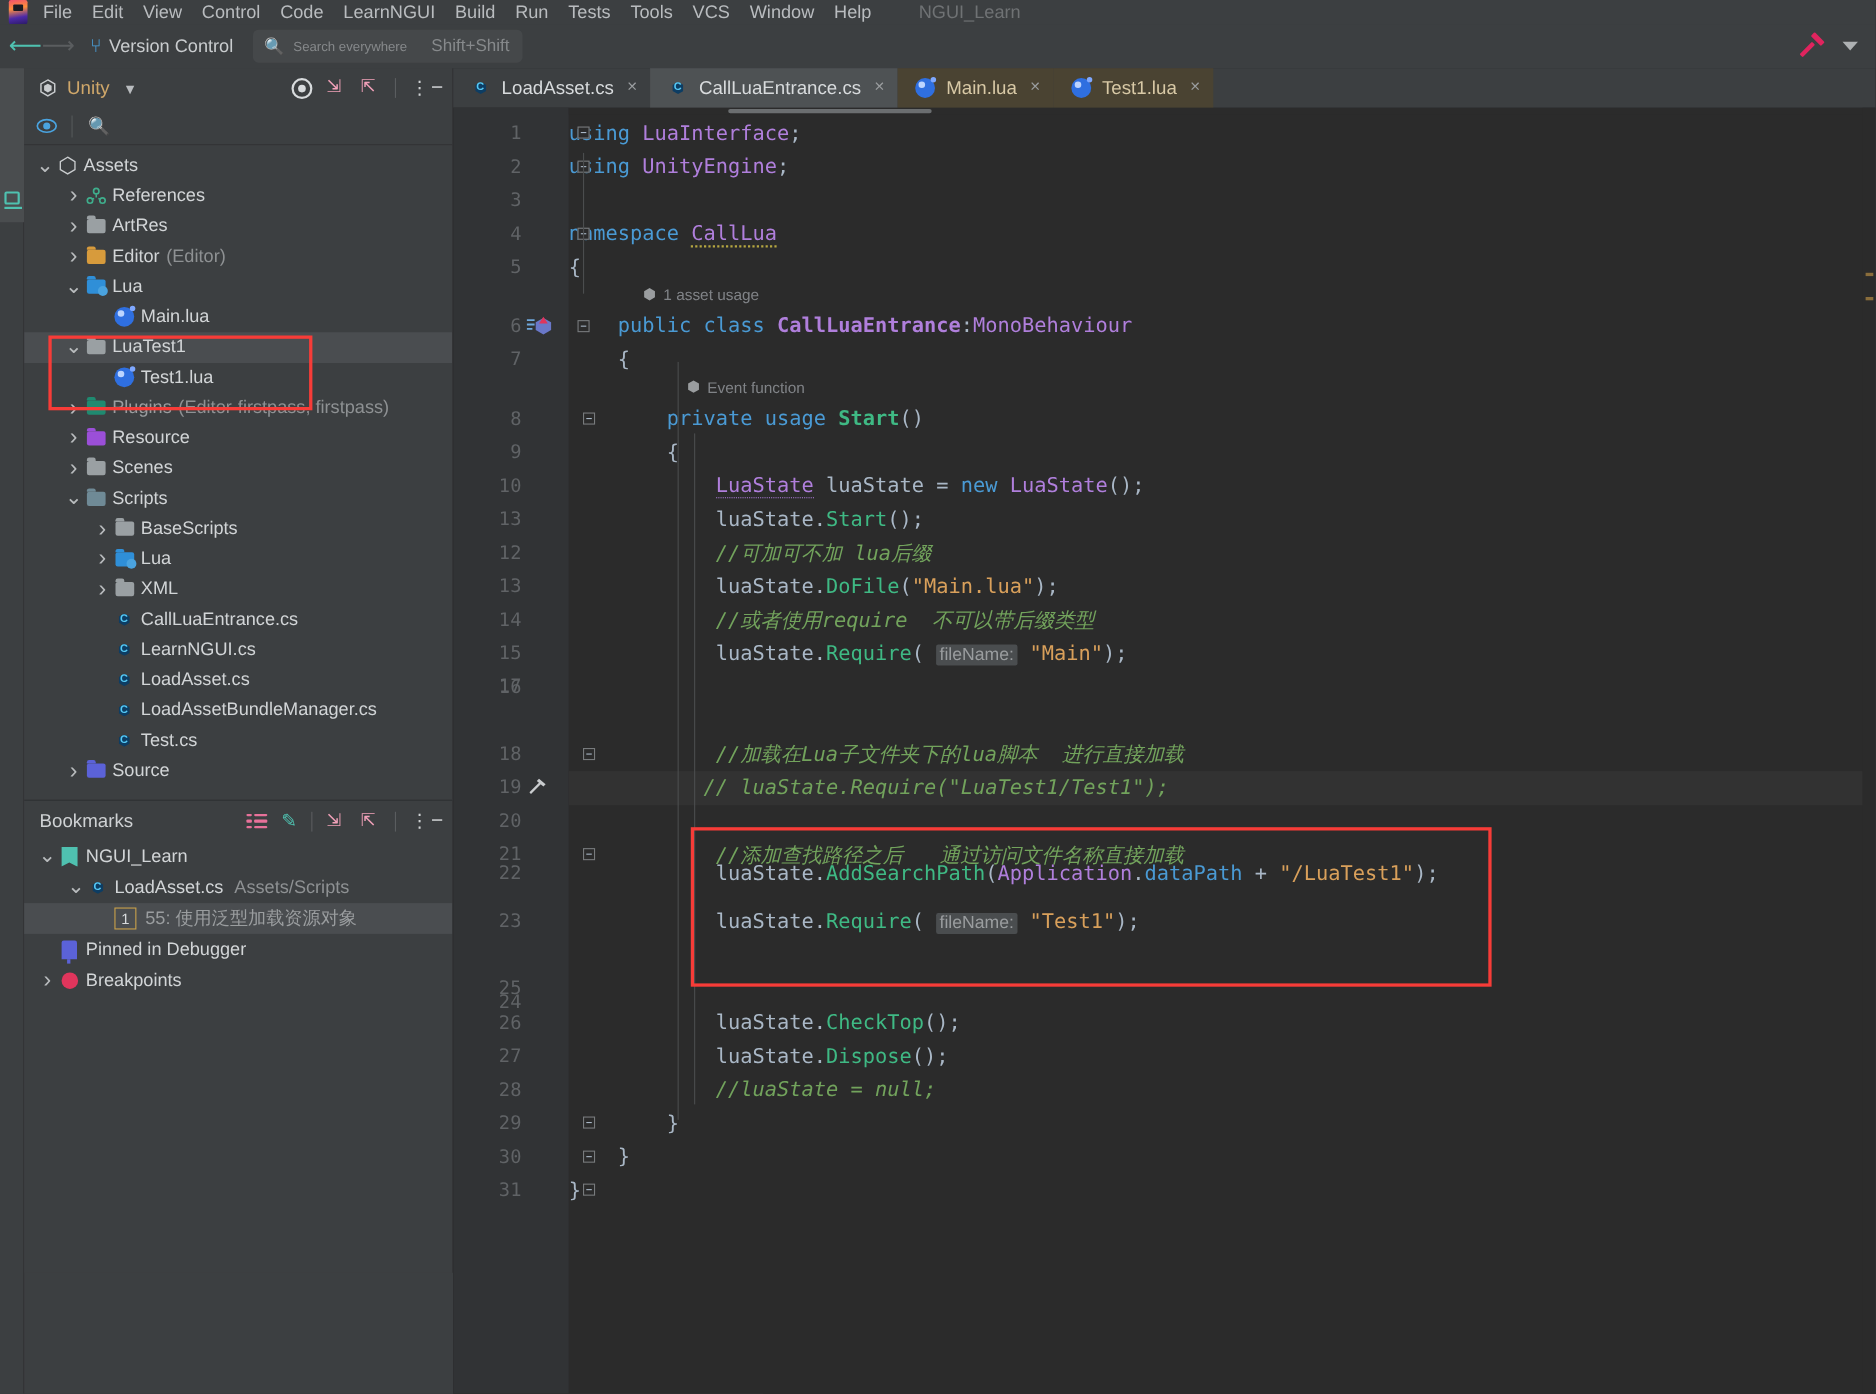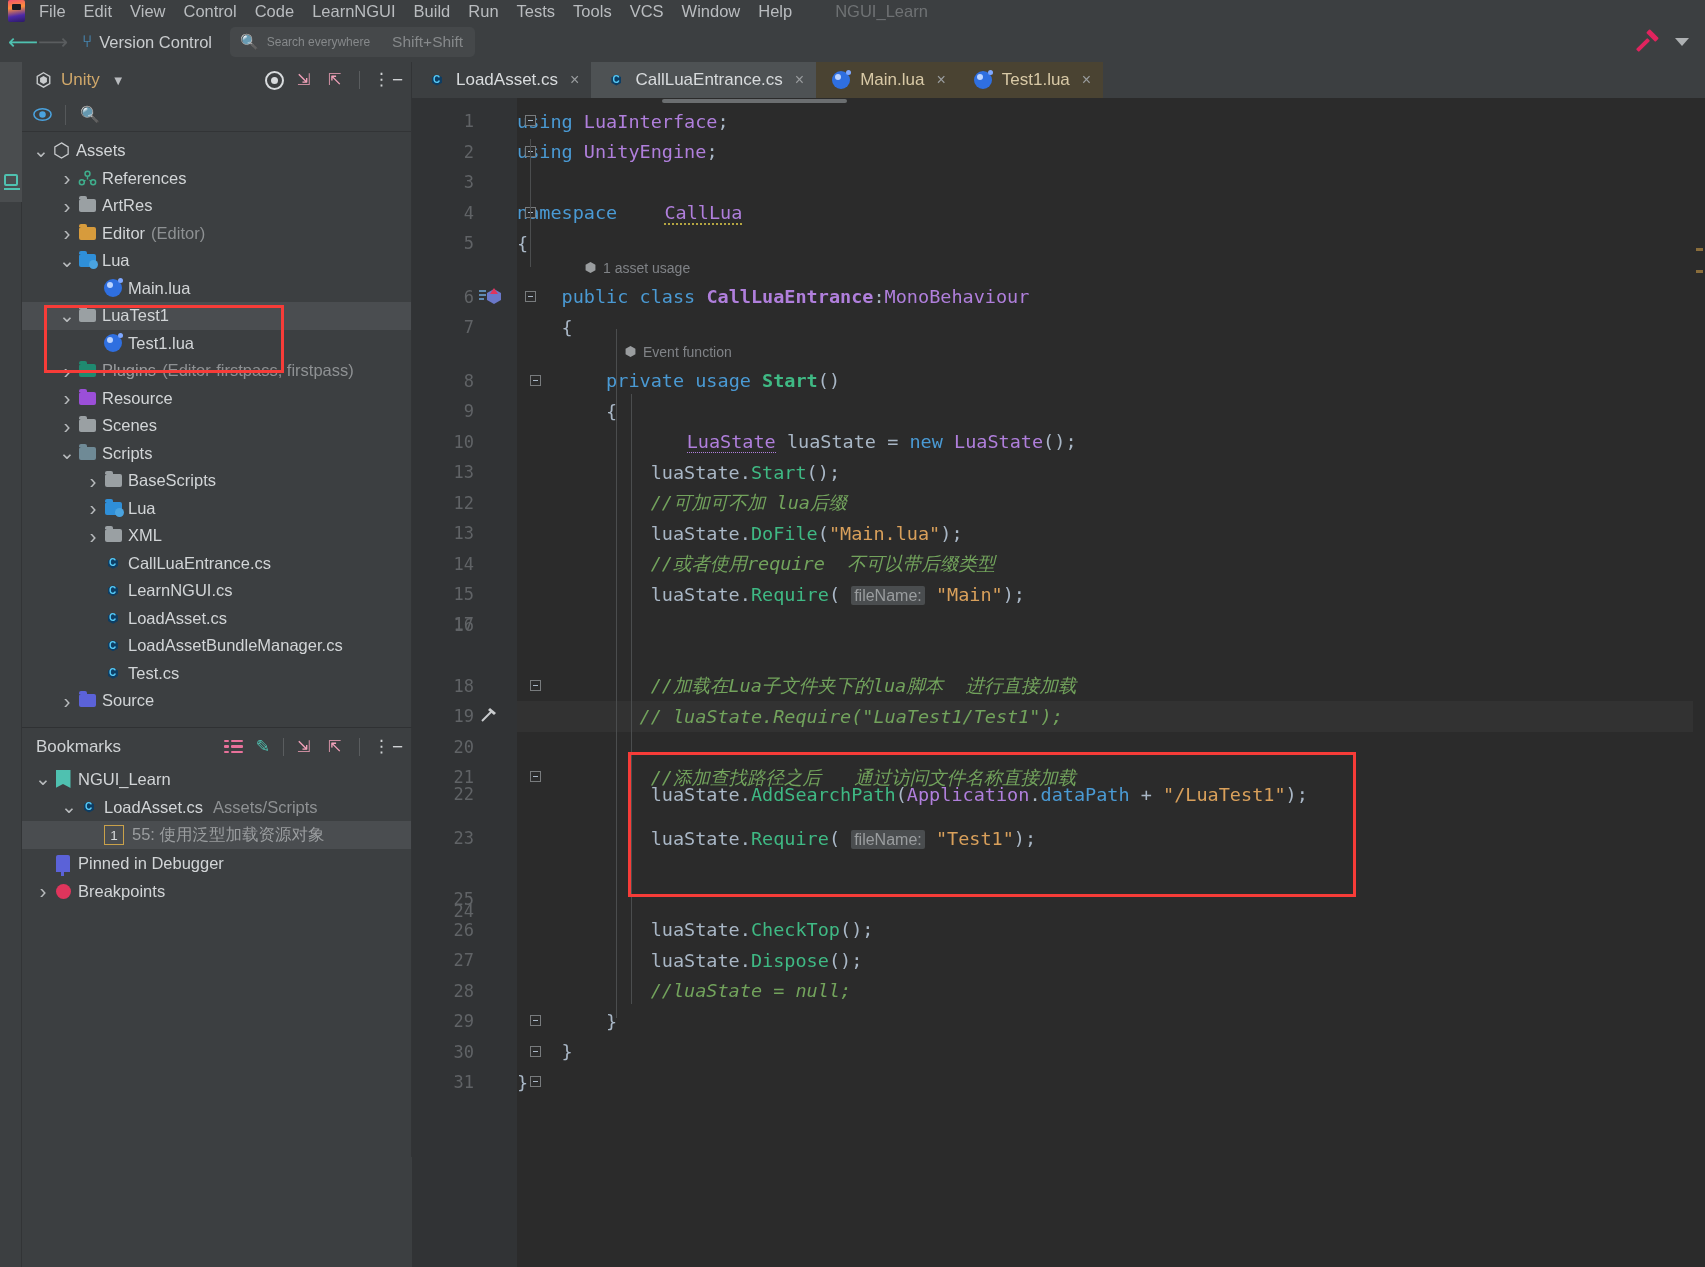--- a/index.html
+++ b/index.html
@@ -201,21 +201,21 @@
       font-family:"DejaVu Sans Mono", monospace; }
   .code {
     position:absolute; left:105px; white-space:pre; font-size:18.5px;
     font-family:"DejaVu Sans Mono", monospace; color:#a9b7c6; letter-spacing:0;
   }
   .hintline { position:absolute; left:105px; font-size:14px; color:#808387;
       font-family:"Liberation Sans", sans-serif; display:flex; align-items:center; gap:6px;}
   .unity-mini { width:13px;height:13px; display:inline-block; }
   .kw { color:#4a9ad4; }     
   .type { color:#b07fdc; }   
-  .typeu { color:#b07fdc; border-bottom:1px dotted #b07fdc;margin-left:36px; }
+  .typeu { color:#b07fdc; border-bottom:1px dotted #b07fdc; }
   .fn { color:#3fb984; }     
   .str { color:#d9a05b; }    
   .cmt { color:#72a35c; font-style: italic; }
   .pun { color:#a9b7c6; }
   .wave { border-bottom: 2px dotted #b5a642; }
   .pname { background:#4a4d4f; color:#9a9d9f; font-size:16px;
       font-family:"Liberation Sans", sans-serif; padding:1px 3px; border-radius:2px;}
   .foldmark { position:absolute; width:11px; height:11px; border:1px solid #787b7d; background:#2b2b2b;}
   .foldmark:after{content:""; position:absolute; left:2px; top:4px; width:5px;height:1px; background:#a9b7c6;}
   .guide { position:absolute; width:1px; background:#4b4d4e; }

